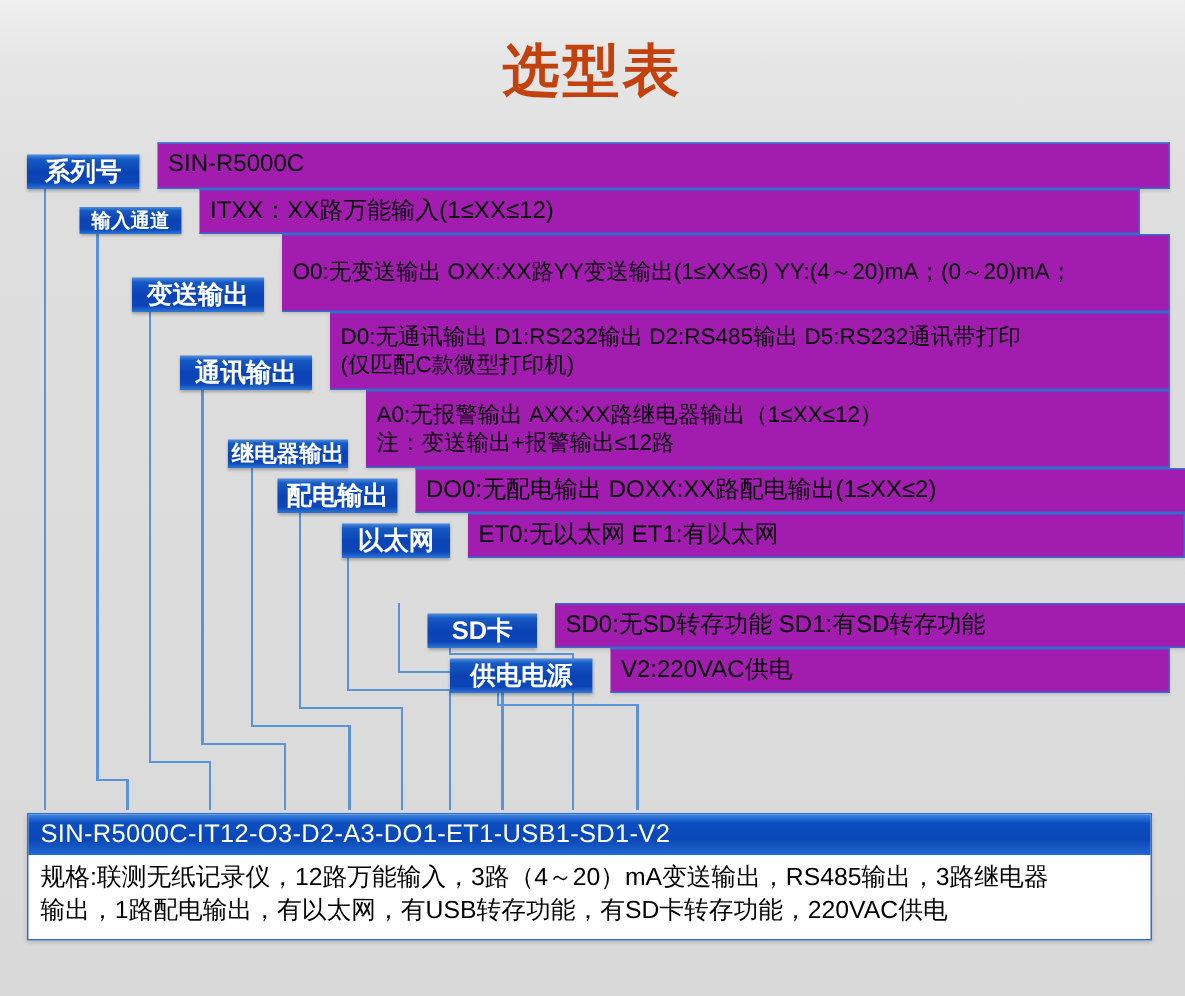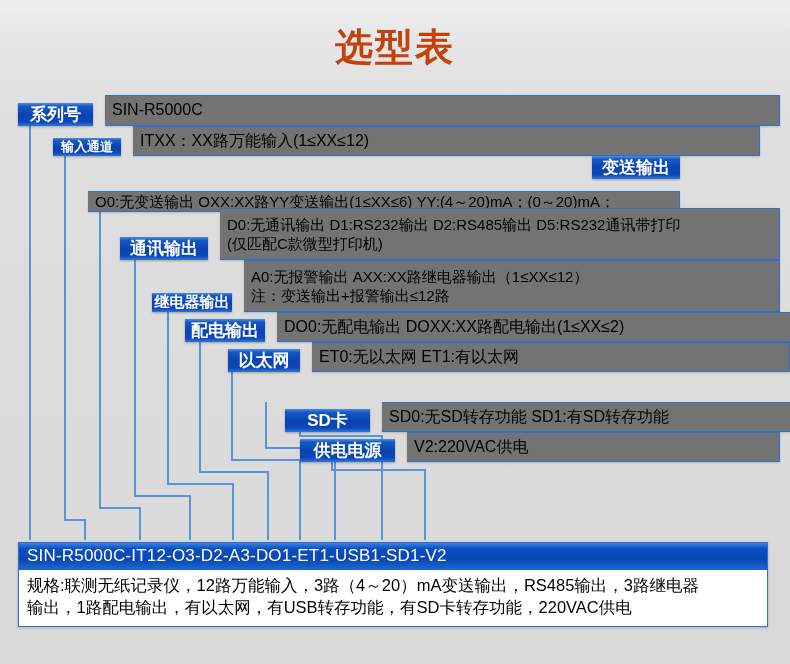--- a/index.html
+++ b/index.html
@@ -29,21 +29,21 @@
   .tab{
     color:#fff;font-weight:bold;
     display:flex;align-items:center;justify-content:center;
     background:linear-gradient(180deg,#4f8fe0 0%,#1559c4 14%,#0b43b4 50%,#0c46b8 82%,#2f77d6 100%);
     box-shadow:0 1px 2px rgba(0,0,0,.28);
     letter-spacing:0px;
     position:relative;z-index:3;
     white-space:nowrap;
   }
   .desc{
-    background:#737373;
+    background:#a21caf;
     border:1px solid #2f6fd0;
     border-left:none;
     box-shadow:0 1px 2px rgba(0,0,0,.16);
     display:flex;align-items:center;
     padding:0 0 0 7px;
     color:#000;
     position:relative;z-index:2;
     box-sizing:border-box;
   }
   .desc .txt{line-height:1.28;}
@@ -109,21 +109,21 @@
     </div>
   </div>
 
   <div class="row" style="left:53px;top:126px;height:30px;">
     <div class="tab" style="width:68px;font-size:13px;">输入通道</div>
     <div class="desc" style="width:627px;height:30px;">
       <span class="txt" style="font-size:16px;">ITXX：XX路万能输入(1≤XX≤12)</span>
     </div>
   </div>
 
-  <div class="row" style="left:88px;top:156px;height:52px;flex-direction:column;">
+  <div class="row" style="left:88px;top:156px;height:52px;">
     <div class="tab" style="width:88px;font-size:17px;">变送输出</div>
     <div class="desc" style="width:592px;height:52px;">
       <span class="txt" style="font-size:15px;">
         <span class="l2">O0:无变送输出 OXX:XX路YY变送输出(1≤XX≤6)  YY:(4～20)mA；(0～20)mA；</span>
       </span>
     </div>
   </div>
 
   <div class="row" style="left:120px;top:208px;height:52px;">
     <div class="tab" style="width:88px;font-size:17px;">通讯输出</div>
@@ -154,21 +154,21 @@
 
   <div class="row" style="left:228px;top:342px;height:30px;">
     <div class="tab" style="width:72px;font-size:17px;">以太网</div>
     <div class="desc" style="width:478px;height:30px;">
       <span class="txt" style="font-size:16px;">ET0:无以太网 ET1:有以太网</span>
     </div>
   </div>
 
 
   <div class="row" style="left:285px;top:402px;height:30px;">
-    <div class="tab" style="width:85px;font-size:17px;">SD卡</div>
+    <div class="tab" style="width:73px;font-size:17px;">SD卡</div>
     <div class="desc" style="width:432px;height:30px;">
       <span class="txt" style="font-size:16px;">SD0:无SD转存功能 SD1:有SD转存功能</span>
     </div>
   </div>
 
   <div class="row" style="left:300px;top:432px;height:30px;">
     <div class="tab" style="width:95px;font-size:17px;">供电电源</div>
     <div class="desc" style="width:373px;height:30px;">
       <span class="txt" style="font-size:16px;">V2:220VAC供电</span>
     </div>

